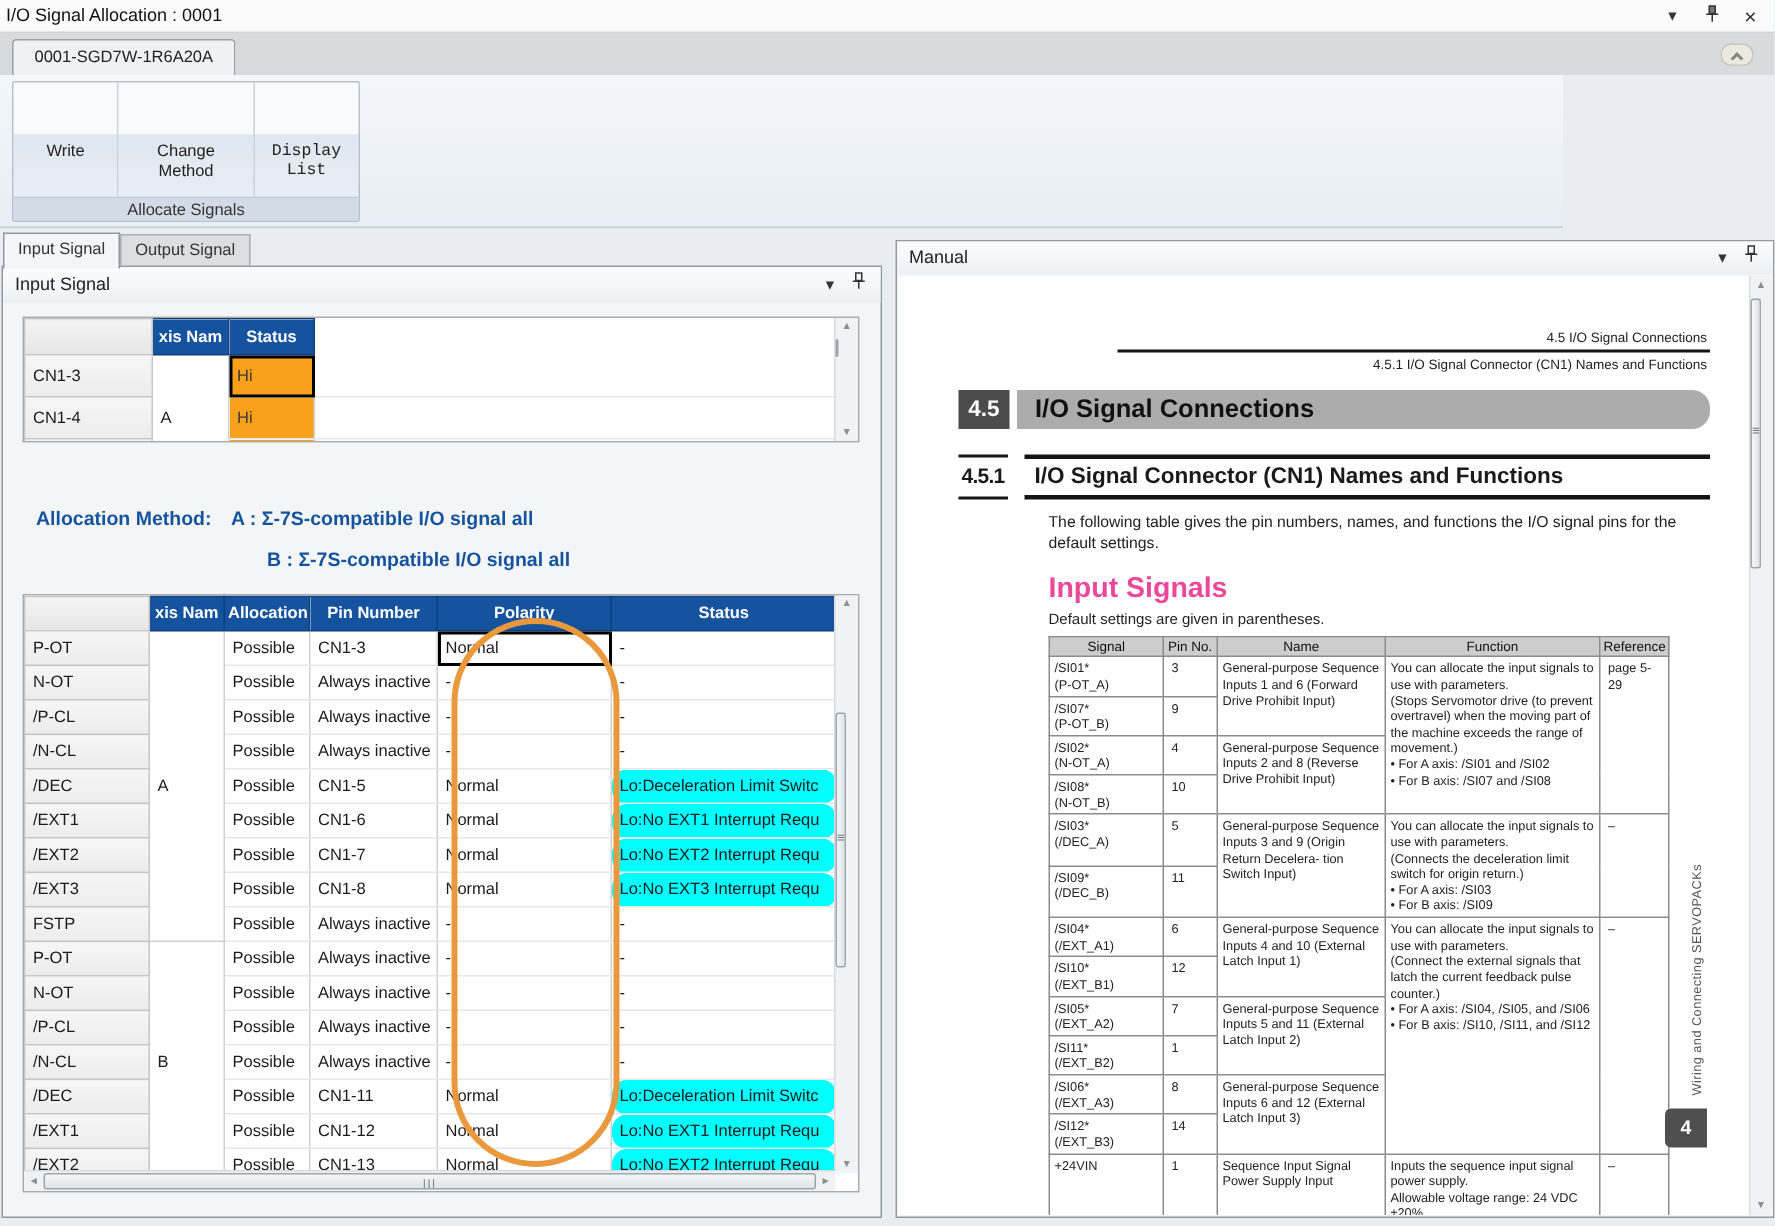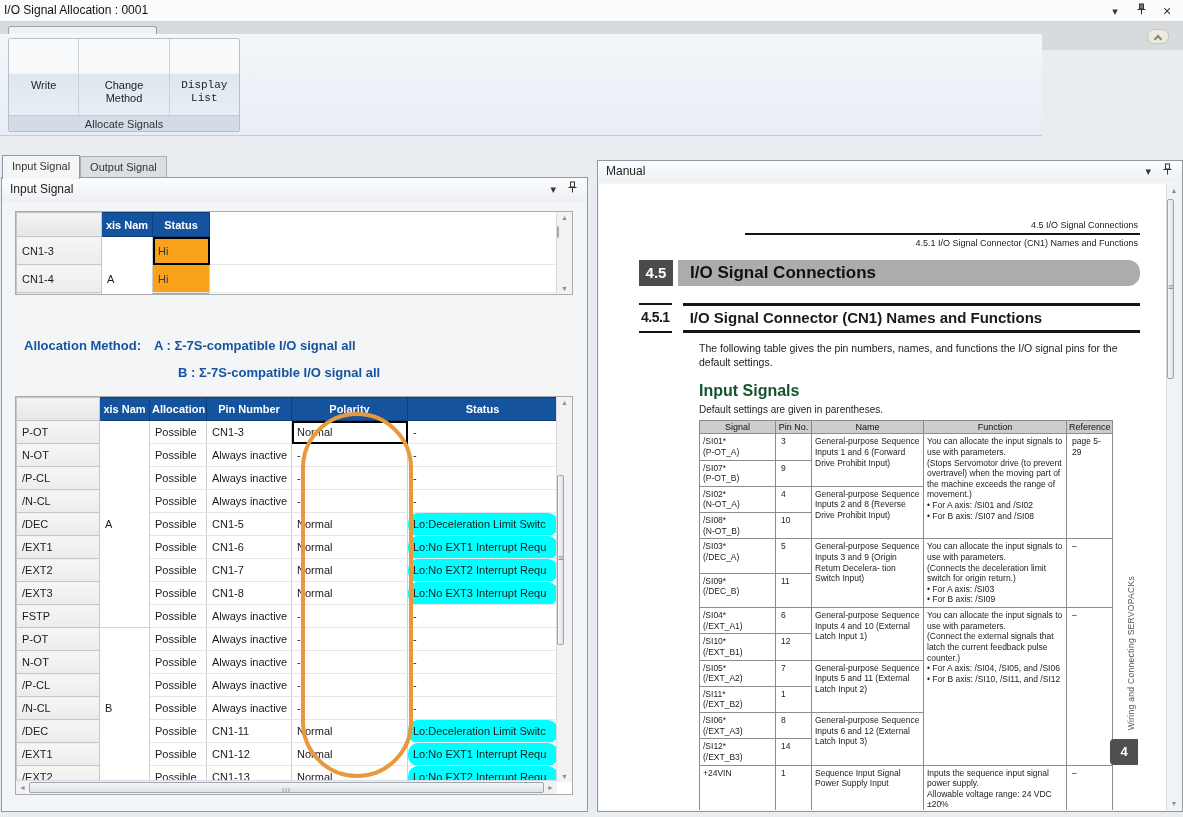--- a/index.html
+++ b/index.html
@@ -18,21 +18,21 @@
   
   .tabstrip { position:absolute; left:0; top:22px; width:1183px; height:28px; background:#D8DBDE; }
   .doc-tab { position:absolute; left:8px; bottom:0; height:24px; padding:0 14px;
     background:#F0F1F2; border:1px solid #98A0A8; border-bottom:none;
     border-radius:3px 3px 0 0; font-size:11px; line-height:22px; color:#222; }
   .collapse-btn { position:absolute; right:14px; top:7px; width:22px; height:15px;
     background:#ECEAE0; border:1px solid #C9C5B8; border-radius:7px; }
   .chev-up { position:absolute; left:7px; top:6px; width:6px; height:6px;
     border-left:2px solid #8A8574; border-top:2px solid #8A8574; transform:rotate(45deg); }
   
-  .ribbon { position:absolute; left:0; top:34px; width:1042px; height:102px;
+  .ribbon { position:absolute; left:0; top:50px; width:1042px; height:102px;
     background:linear-gradient(#F3F6FA,#E8EEF5); border-bottom:1px solid #C6CDD5; }
   .rgroup { position:absolute; left:8px; top:4px; width:232px; height:94px;
     background:#E9EFF5; border:1px solid #B6BFCA; border-radius:2px; overflow:hidden; }
   .rbuttons { display:flex; height:76px; }
   .rbtn { flex:1; display:flex; flex-direction:column; align-items:center;
     padding-top:40px; font-size:11px; line-height:13px; text-align:center; color:#222;
     background:linear-gradient(#F8FAFC 45%,#DEE6EF 46%,#E8EEF5); border-right:1px solid #C9D1DA; cursor:default; }
   .rbtn:last-child { border-right:none;font-family:Liberation Mono, monospace; }
   .rgroup-label { height:17px; background:#D3DCE6; border-top:1px solid #C2CCD7;
     text-align:center; font-size:11px; line-height:16px; color:#333; }
@@ -91,21 +91,21 @@
     font-size:15px; text-align:center; line-height:26px; flex:none; }
   .sec-bar { flex:1; height:26px; background:var(--pdfbar,#ACACAC); border-radius:0 12px 12px 0;
     margin-left:5px; font-size:17px; font-weight:bold; line-height:25px; padding-left:12px; color:#111; }
   .sub-row { display:flex; margin-top:17px; align-items:stretch; }
   .sub-num { font-weight:bold; font-size:14px; letter-spacing:-0.5px;
     border-top:2px solid #151515; border-bottom:2px solid #151515; padding:4px 2px 3px 2px; flex:none; }
   .sub-title { flex:1; margin-left:11px; font-weight:bold; font-size:15px;
     border-top:3px solid #151515; border-bottom:3px solid #151515; padding:3px 0 4px 7px; }
   .pdf-body { margin-left:60px; }
   .pdf-p { font-size:10.5px; margin-top:9px; max-width:610px; color:#222; line-height:1.3; }
-  .pdf-h2 { font-size:16px; font-weight:bold; margin-top:13px; color:#14532d; }
+  .pdf-h2 { font-size:19px; font-weight:bold; margin-top:13px; color:#ec4899; }
   .pdf-note { font-size:10px; margin-top:4px; color:#222; }
   table.pdftbl { border-collapse:collapse; table-layout:fixed; width:413px; margin-top:5px; }
   .pdftbl th { border:1px solid #8C8C8C; background:#CDCDCD; font-size:9px; font-weight:normal;
     padding:1px 2px; color:#111; }
   .pdftbl td { border:1px solid #8C8C8C; font-size:8.5px; padding:2px 3px; vertical-align:top;
     white-space:pre-line; line-height:1.25; color:#222; overflow:hidden; }
   .pdftbl td.pin { padding-left:5px; }
   .pdftbl td.ref { padding-left:5px; }
   .side-text { position:absolute; right:30px; top:392px; writing-mode:vertical-rl;
     transform:rotate(180deg); font-size:8.5px; color:#555; letter-spacing:0.3px; }

